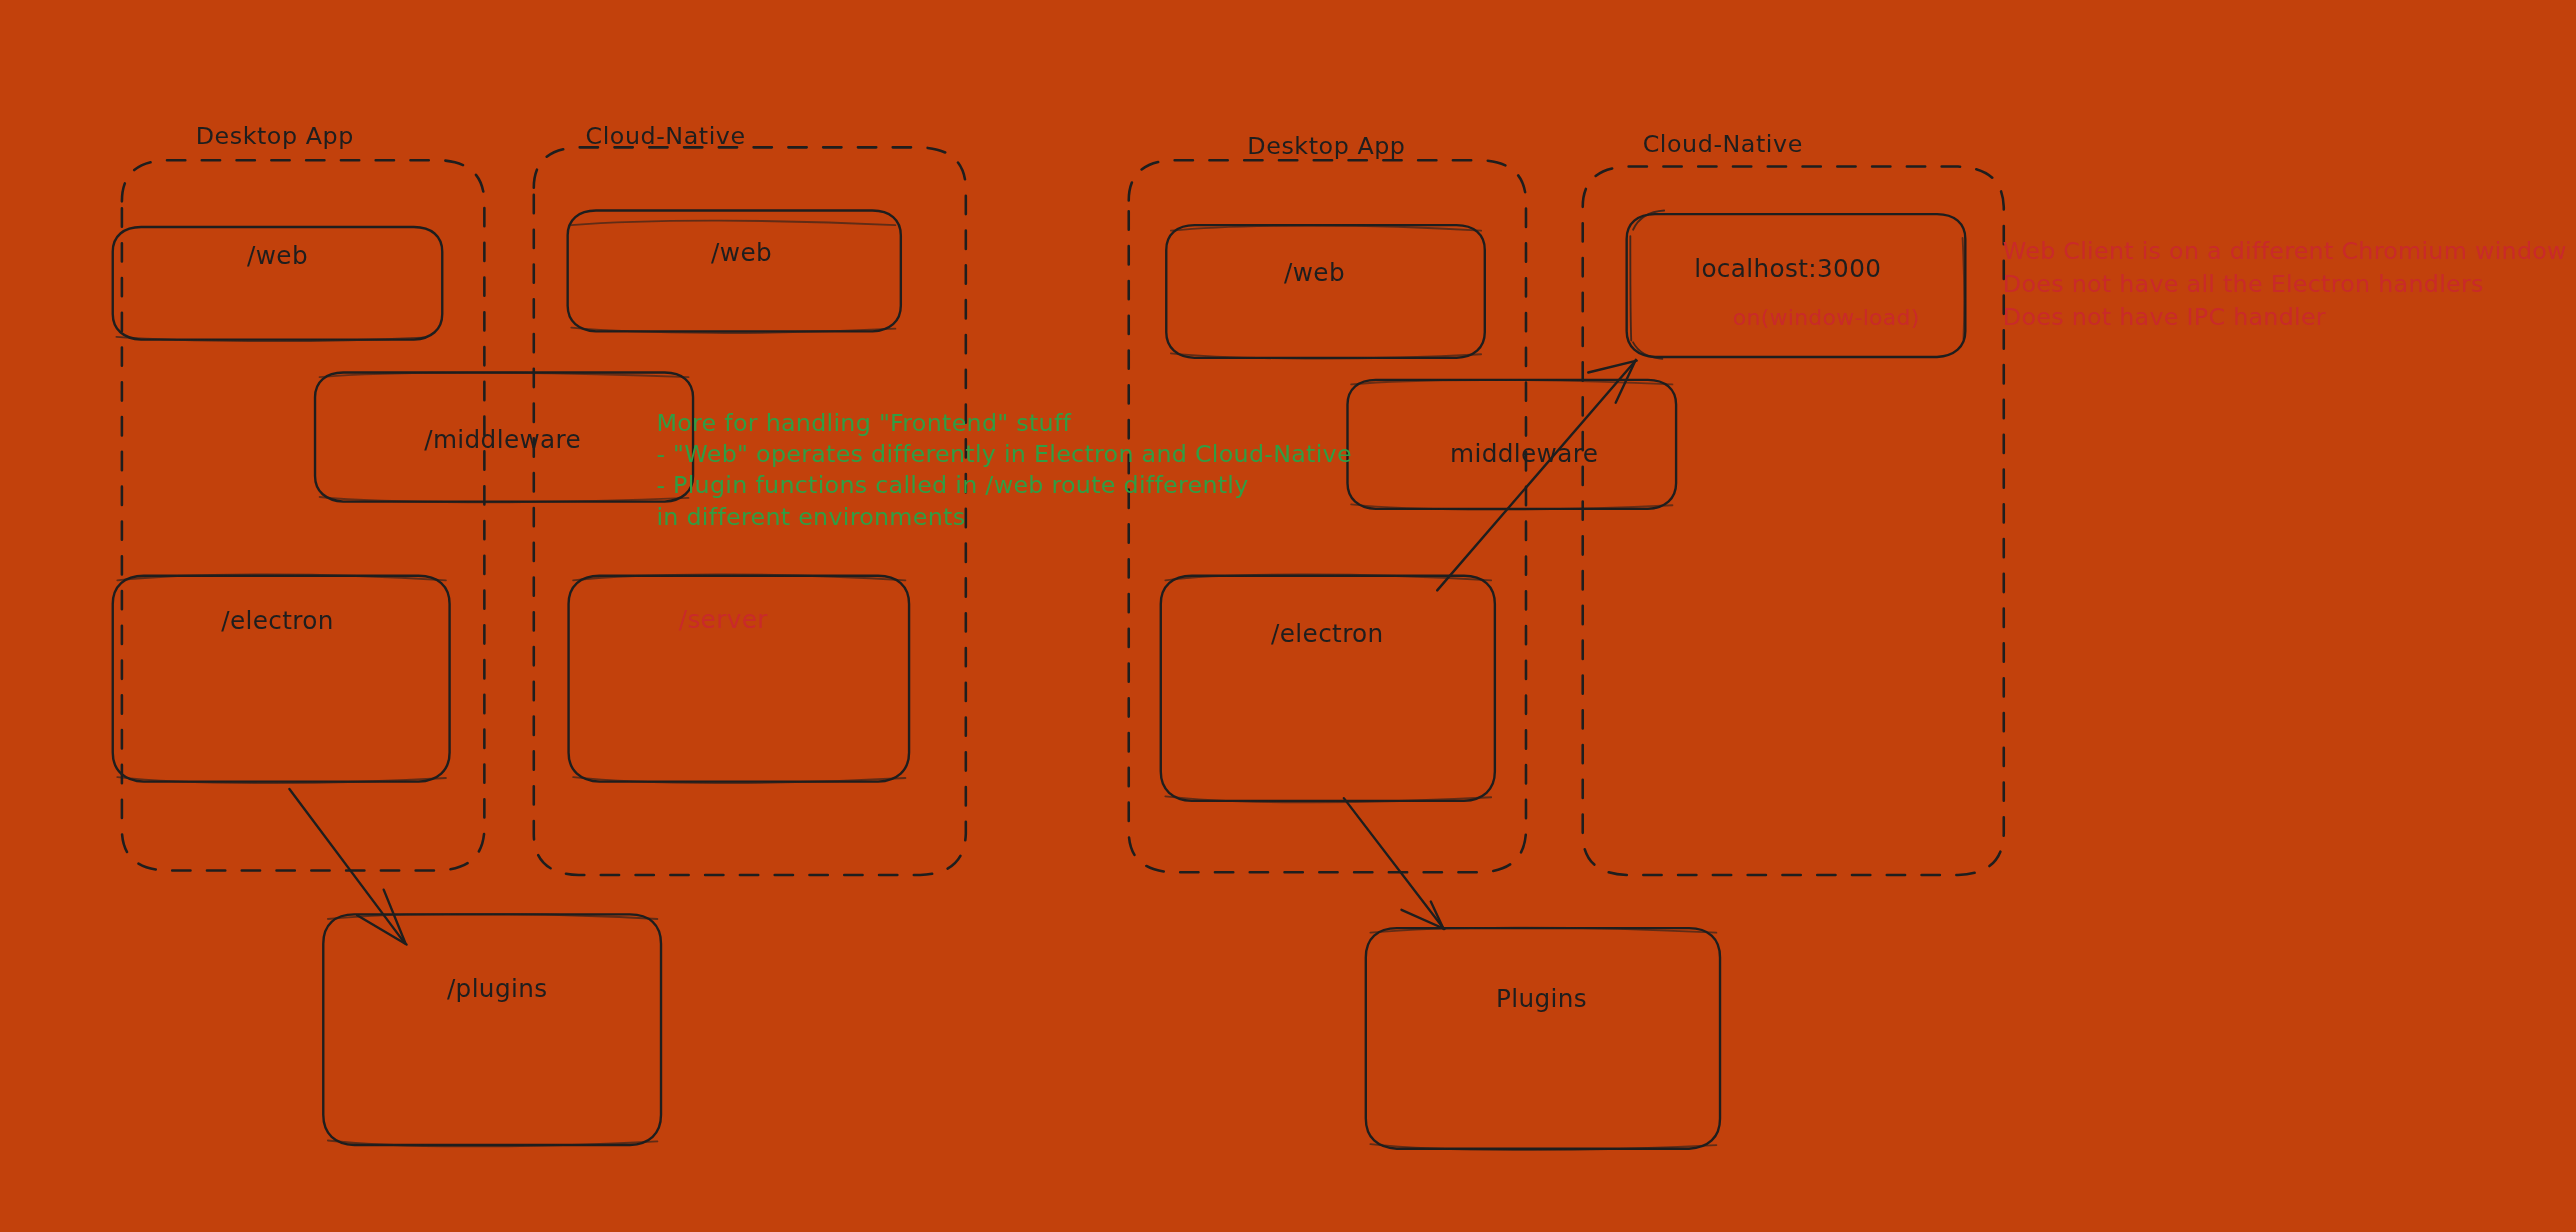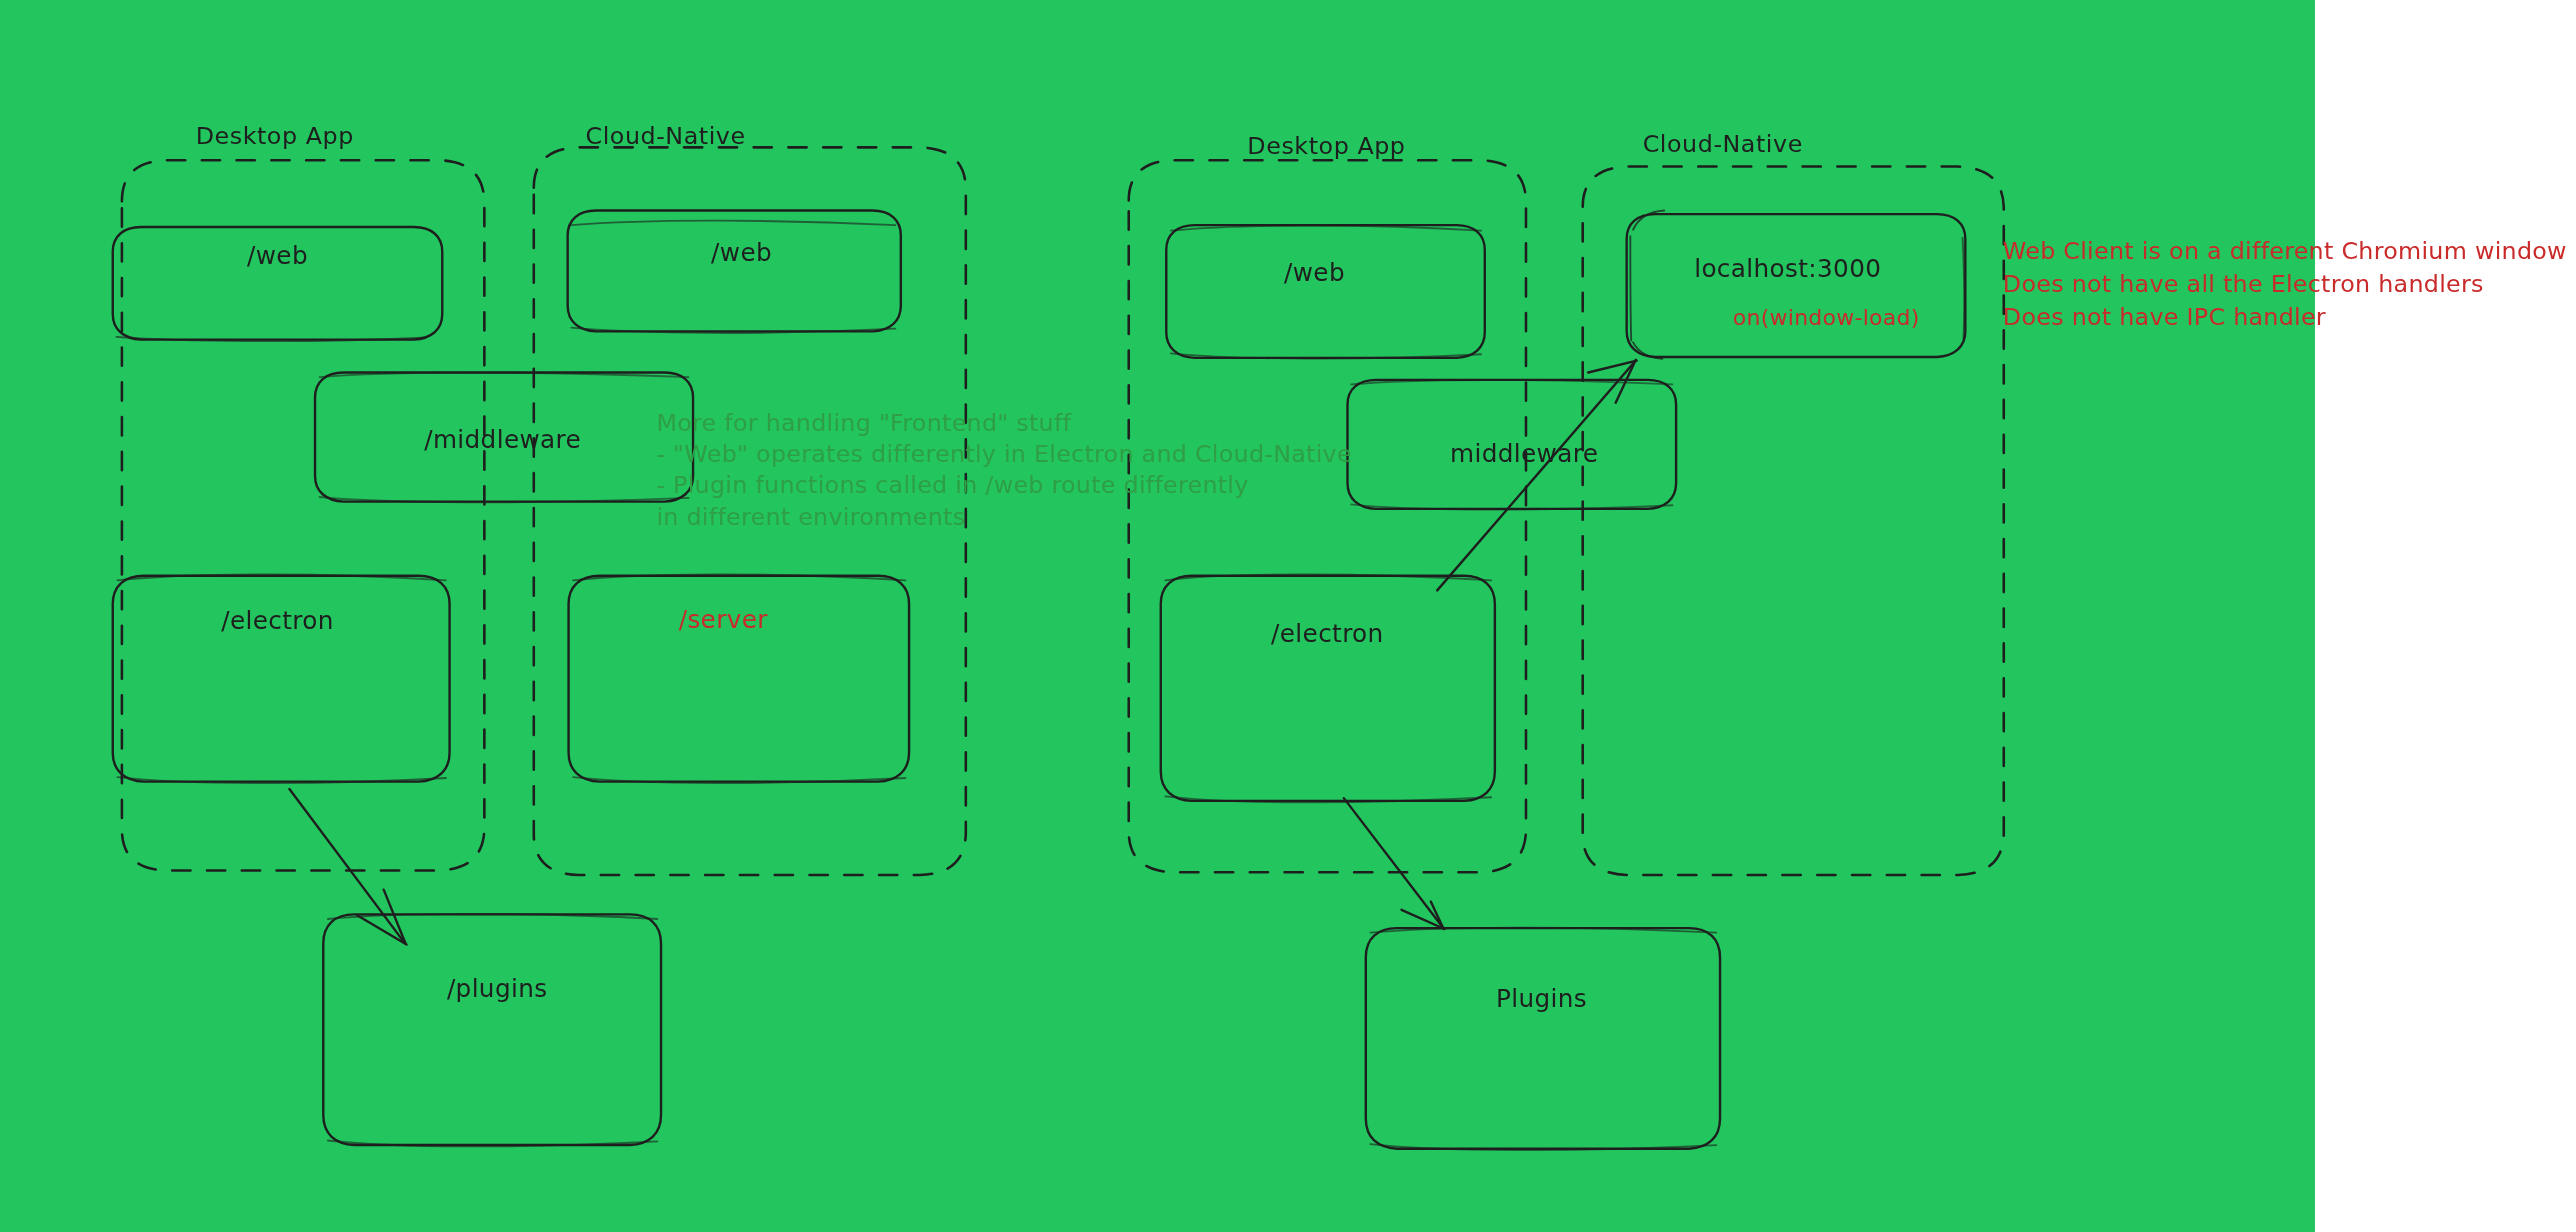--- a/index.html
+++ b/index.html
@@ -8,23 +8,23 @@
     background: #ffffff;
   }
   body {
     width: 2576px;
     height: 1232px;
     overflow: hidden;
     font-family: "DejaVu Sans", sans-serif;
   }
   #canvas {
     position: relative;
-    width: 2315px;
+    width: 2576px;
     height: 1232px;
-    background: #22c55e;
+    background: #c2410c;
   }
   svg#sketch {
     position: absolute;
     left: 0;
     top: 0;
     width: 2576px;
     height: 1232px;
   }
   .node-label, .group-label, .note-text, .sub-label {
     font-family: "DejaVu Sans", sans-serif;

